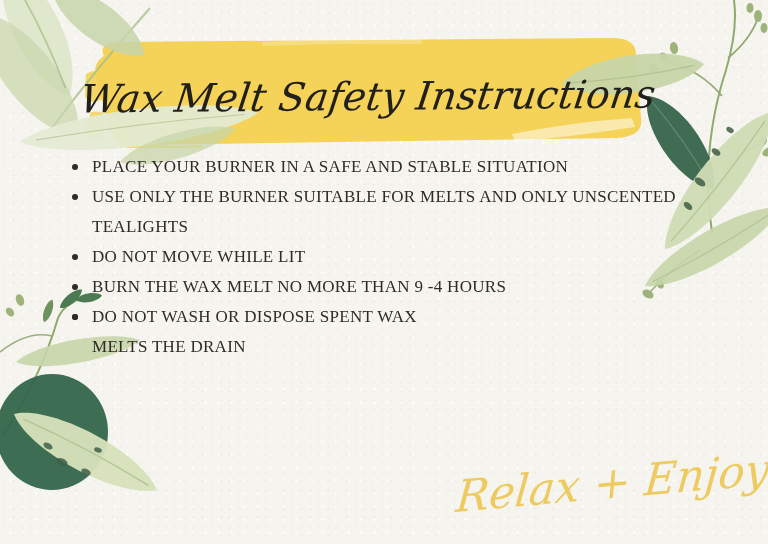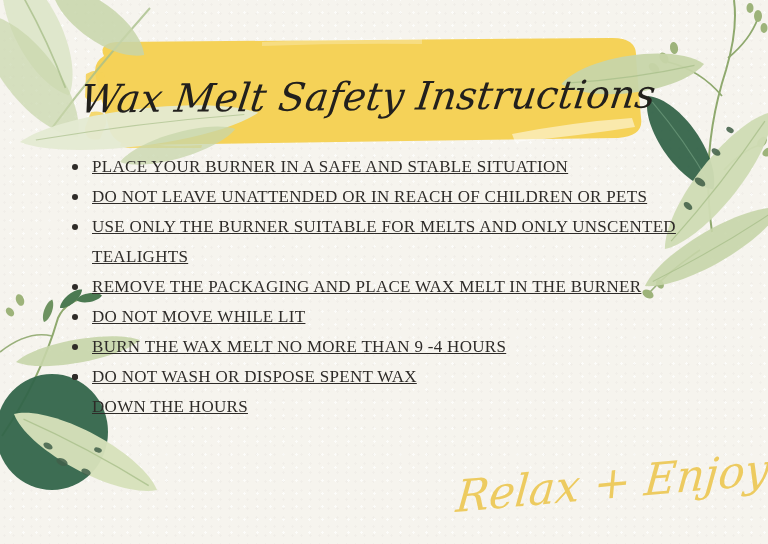--- a/index.html
+++ b/index.html
@@ -42,21 +42,20 @@
   .instructions{
     position:absolute;left:70px;top:152px;width:660px;z-index:3;
     margin:0;padding:0;list-style:none;
   }
   .instructions li{
     position:relative;
     padding-left:22px;
     font-size:17px;line-height:30px;
     letter-spacing:0.3px;
     color:var(--body-text);
-    text-decoration:underline;
   }
   .instructions li .dot{
     position:absolute;left:2px;top:12px;
     width:6px;height:6px;border-radius:50%;
     background:var(--body-text);
   }
   .instructions li .txt{white-space:pre-line;}
   .footer-script{
     position:absolute;left:468px;top:432px;width:290px;height:100px;z-index:3;
     display:flex;align-items:center;justify-content:center;
@@ -159,44 +158,36 @@
 
   <h1 class="title">Wax Melt Safety Instructions</h1>
 
   <ul class="instructions">
       <li>
       <span class="dot"></span>
       <span class="txt">PLACE YOUR BURNER IN A SAFE AND STABLE SITUATION</span>
     </li>
       <li>
       <span class="dot"></span>
-      <span class="txt">DO NOT LEAVE UNATTENDED OR IN REACH OF CHILDREN OR PETS</span>
-    </li>
-      <li>
-      <span class="dot"></span>
       <span class="txt">USE ONLY THE BURNER SUITABLE FOR MELTS AND ONLY UNSCENTED
 TEALIGHTS</span>
-    </li>
-      <li>
-      <span class="dot"></span>
-      <span class="txt">REMOVE THE PACKAGING AND PLACE WAX MELT IN THE BURNER</span>
     </li>
       <li>
       <span class="dot"></span>
       <span class="txt">DO NOT MOVE WHILE LIT</span>
     </li>
       <li>
       <span class="dot"></span>
       <span class="txt">BURN THE WAX MELT NO MORE THAN 9 -4 HOURS</span>
     </li>
       <li>
       <span class="dot"></span>
     </li>
       <li>
       <span class="dot"></span>
       <span class="txt">DO NOT WASH OR DISPOSE SPENT WAX
-DOWN THE HOURS</span>
+MELTS THE DRAIN</span>
     </li>
     </ul>
 
   <div class="footer-script">Relax + Enjoy</div>
 
 </div>
 
 </body></html>

